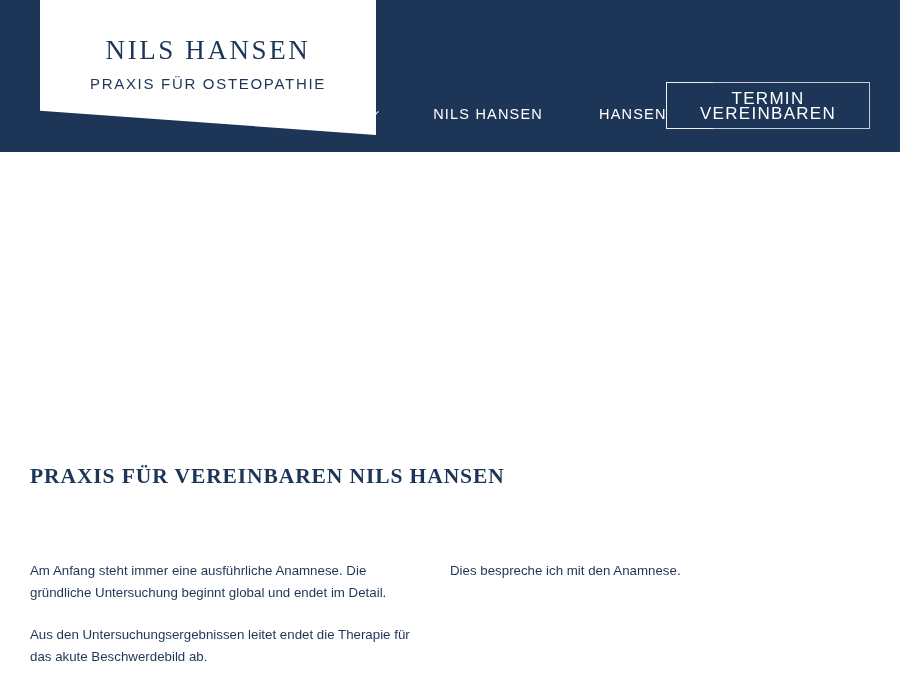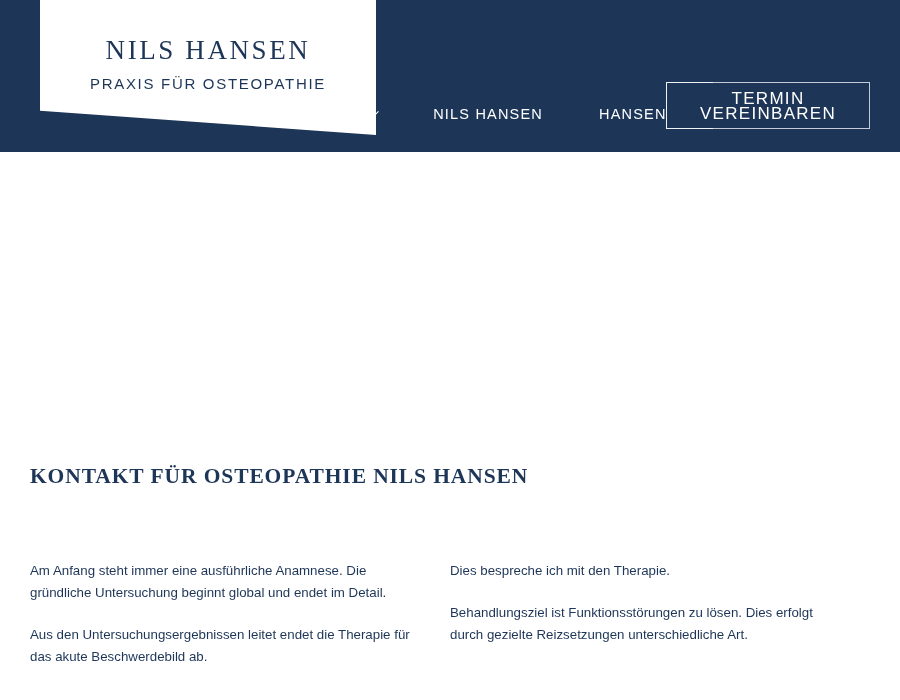--- a/index.html
+++ b/index.html
@@ -199,27 +199,26 @@
     <div class="cta-left-box"></div>
     <div class="cta">
       <div class="cta-text">
         <span>TERMIN</span><br>
         <span>VEREINBAREN</span>
       </div>
     </div>
   </div>
 
   <div class="content">
-    <h1 class="page-title">KONTAKT FÜR OSTEOPATHIE NILS HANSEN</h1>
+    <h1 class="page-title">PRAXIS FÜR VEREINBAREN NILS HANSEN</h1>
 
     <div class="cols">
       <div class="col">
         <p>Am Anfang steht immer eine ausführliche Anamnese. Die gründliche Untersuchung beginnt global und endet im Detail.</p>
         <p>Aus den Untersuchungsergebnissen leitet endet die Therapie für das akute Beschwerdebild ab.</p>
       </div>
       <div class="col">
-        <p>Dies bespreche ich mit den Therapie.</p>
-        <p>Behandlungsziel ist Funktionsstörungen zu lösen. Dies erfolgt durch gezielte Reizsetzungen unterschiedliche Art.</p>
+        <p>Dies bespreche ich mit den Anamnese.</p>
       </div>
     </div>
   </div>
 
 </div>
 
 </body></html>

